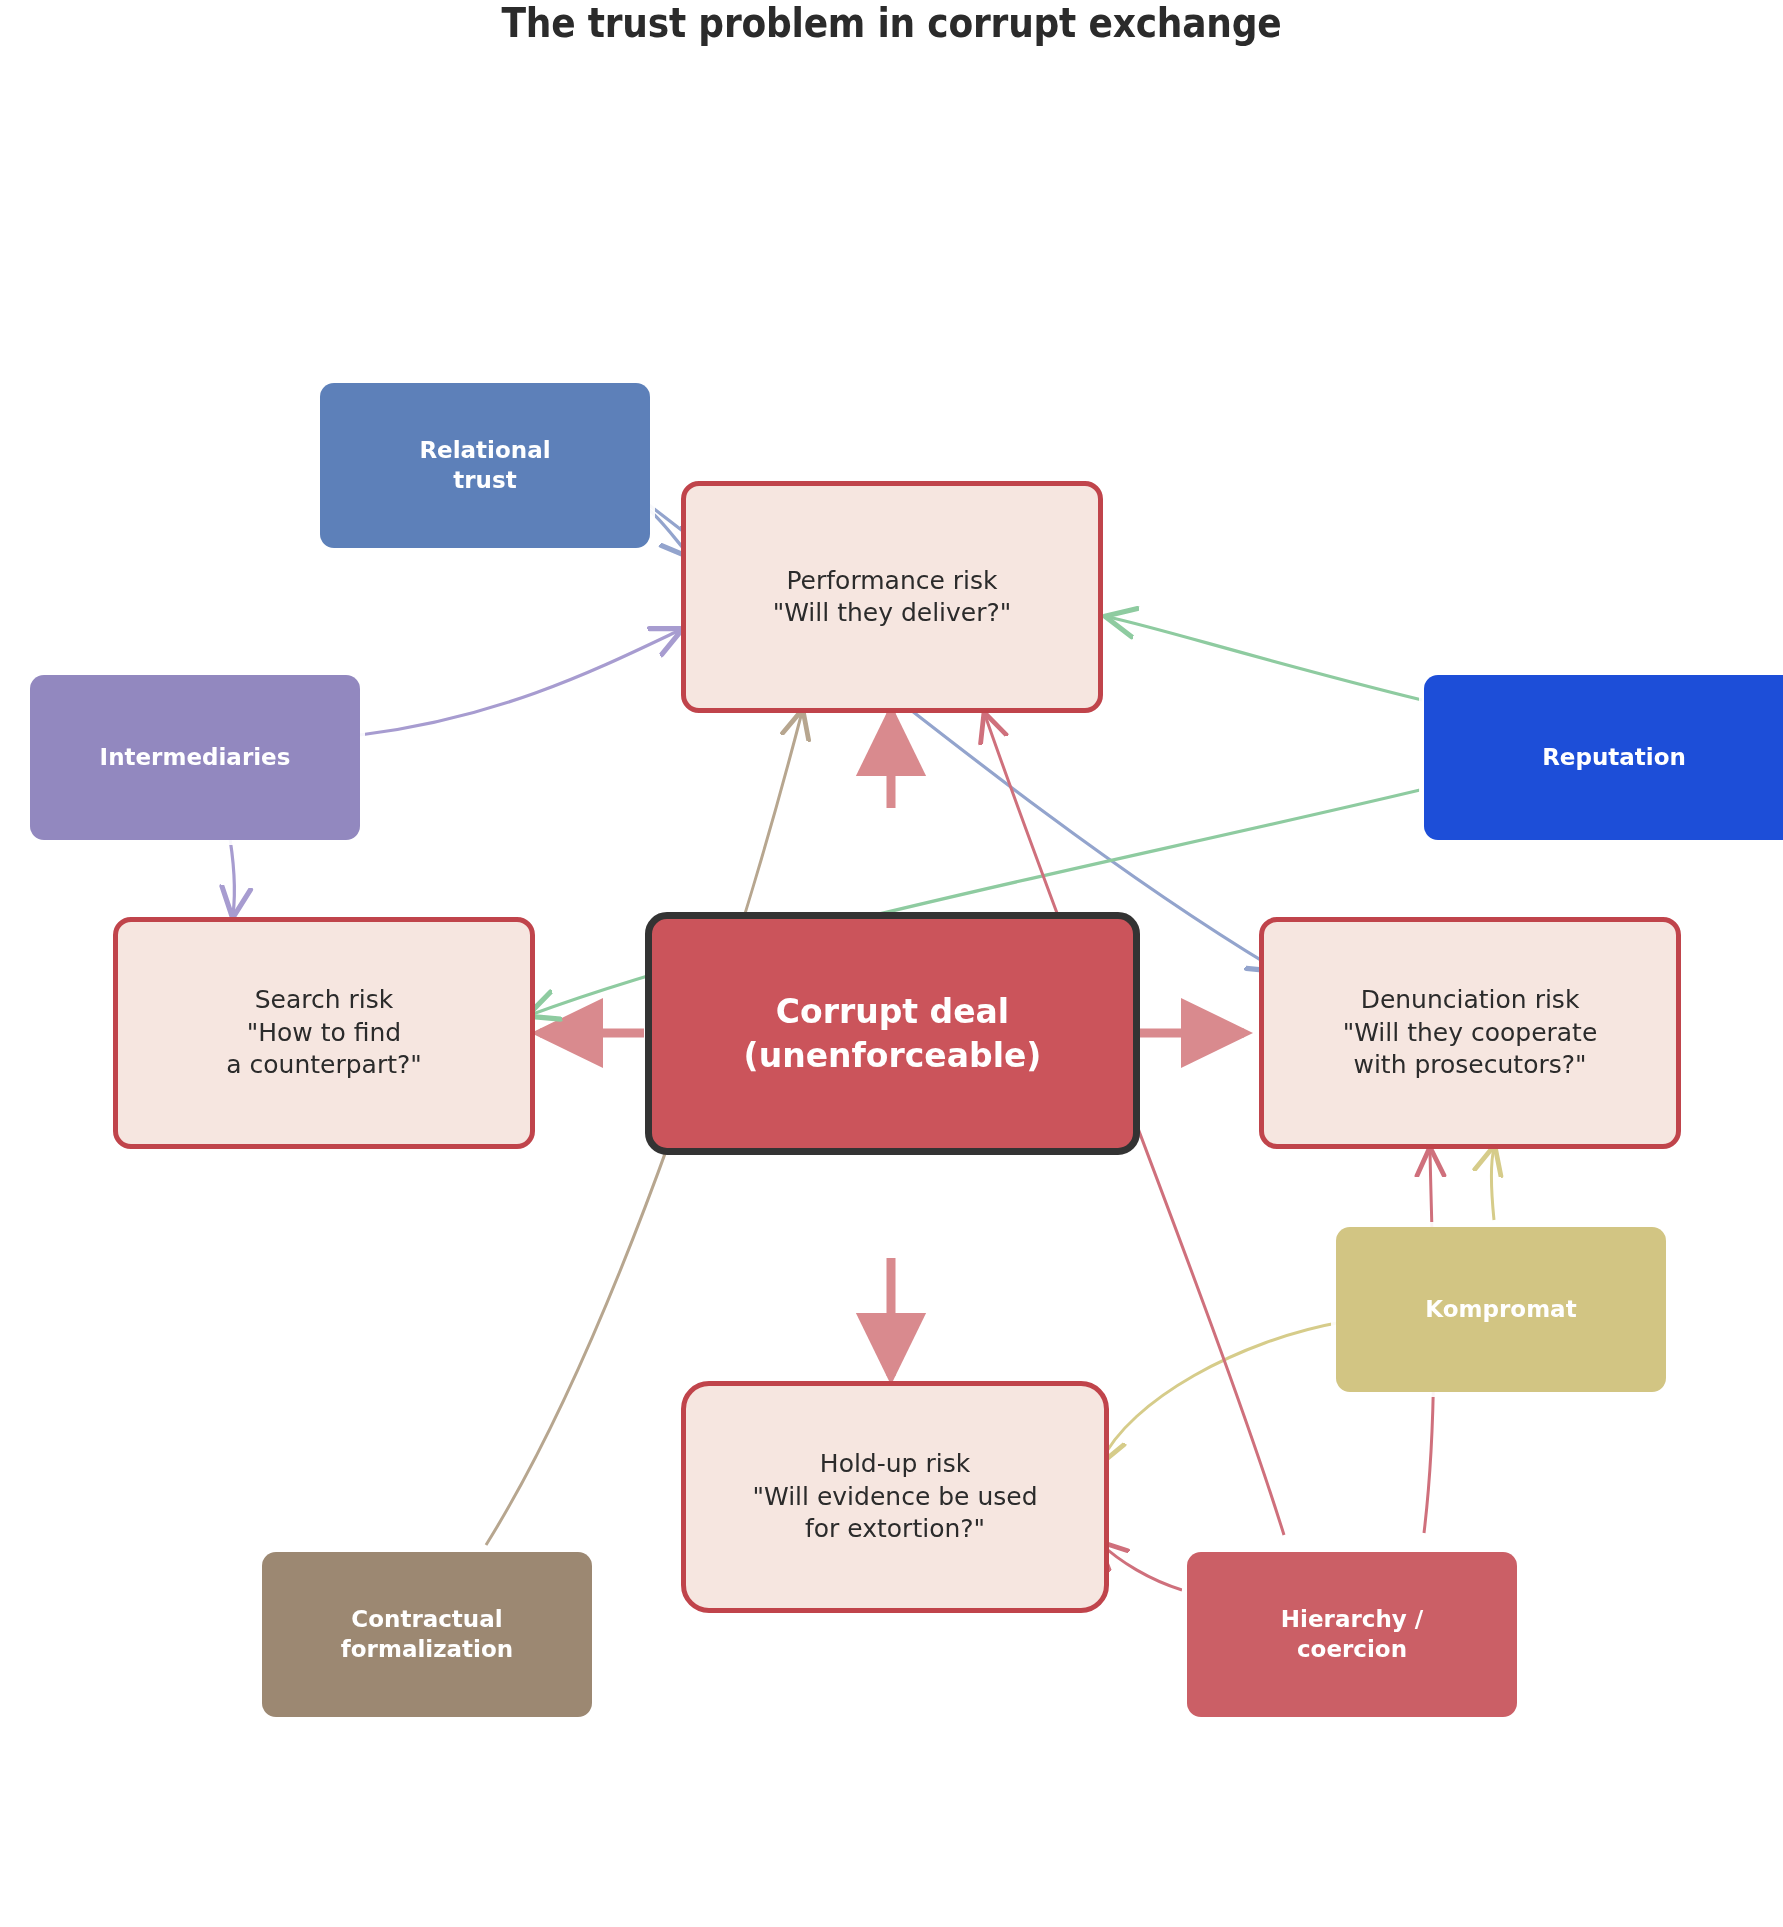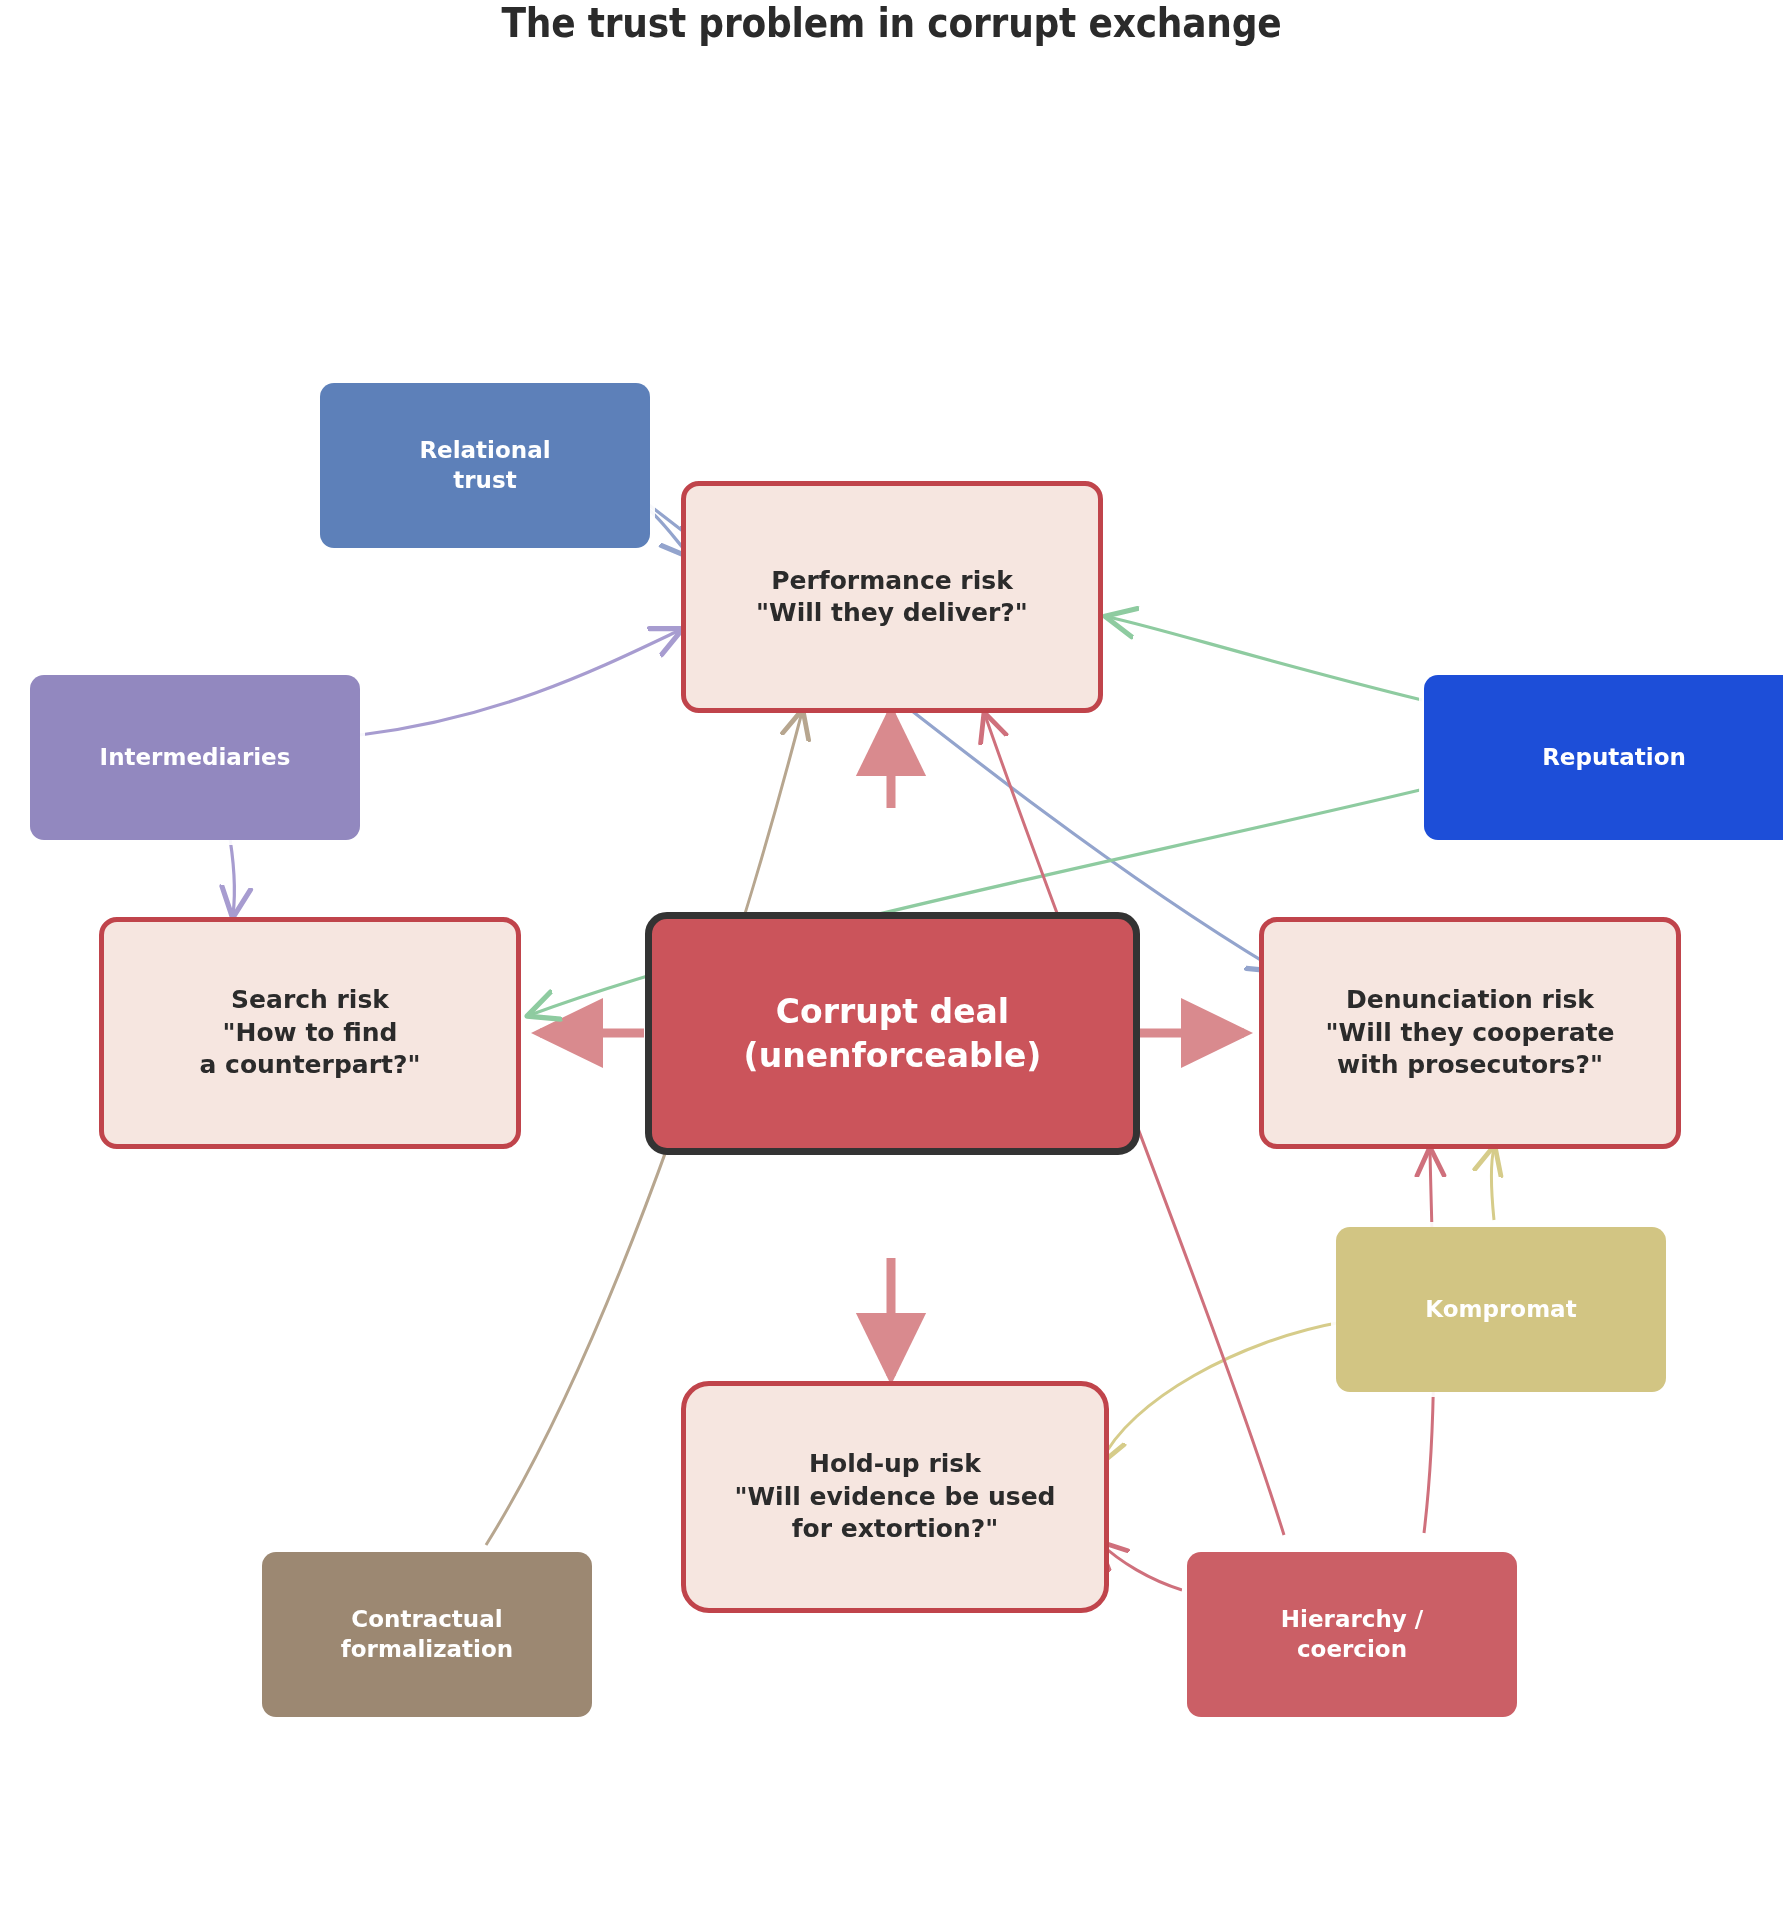--- a/index.html
+++ b/index.html
@@ -55,21 +55,21 @@
     font-weight: bold;
     box-shadow: 0 0 0 5px rgba(255,255,255,0.92);
     margin-top: 12px;
   }
   
   .risk {
     background: #f6e6e0;
     border: 5px solid #c0444b;
     color: #2b2b2b;
     font-size: 25px;
-    font-weight: bold;
+    font-weight: normal;
     border-radius: 18px;
     z-index: 4;
   }
   
   .central {
     background: #cb545b;
     border: 7px solid #333333;
     color: #ffffff;
     font-size: 33px;
     font-weight: bold;
@@ -159,21 +159,21 @@
 
   <div class="node mech" style="left:262px; top:1540px; width:330px; height:165px; background:#9c8872;">Contractual
 formalization</div>
 
   <div class="node mech" style="left:1187px; top:1540px; width:330px; height:165px; background:#cb5f66;">Hierarchy /
 coercion</div>
 
   <div class="node risk" style="left:681px; top:481px; width:422px; height:232px;">Performance risk
 "Will they deliver?"</div>
 
-  <div class="node risk" style="left:99px; top:917px; width:422px; height:232px;">Search risk
+  <div class="node risk" style="left:113px; top:917px; width:422px; height:232px;">Search risk
 "How to find
 a counterpart?"</div>
 
   <div class="node risk" style="left:1259px; top:917px; width:422px; height:232px;">Denunciation risk
 "Will they cooperate
 with prosecutors?"</div>
 
   <div class="node risk" style="left:681px; top:1381px; width:428px; height:232px;border-radius:28px;">Hold-up risk
 "Will evidence be used
 for extortion?"</div>

